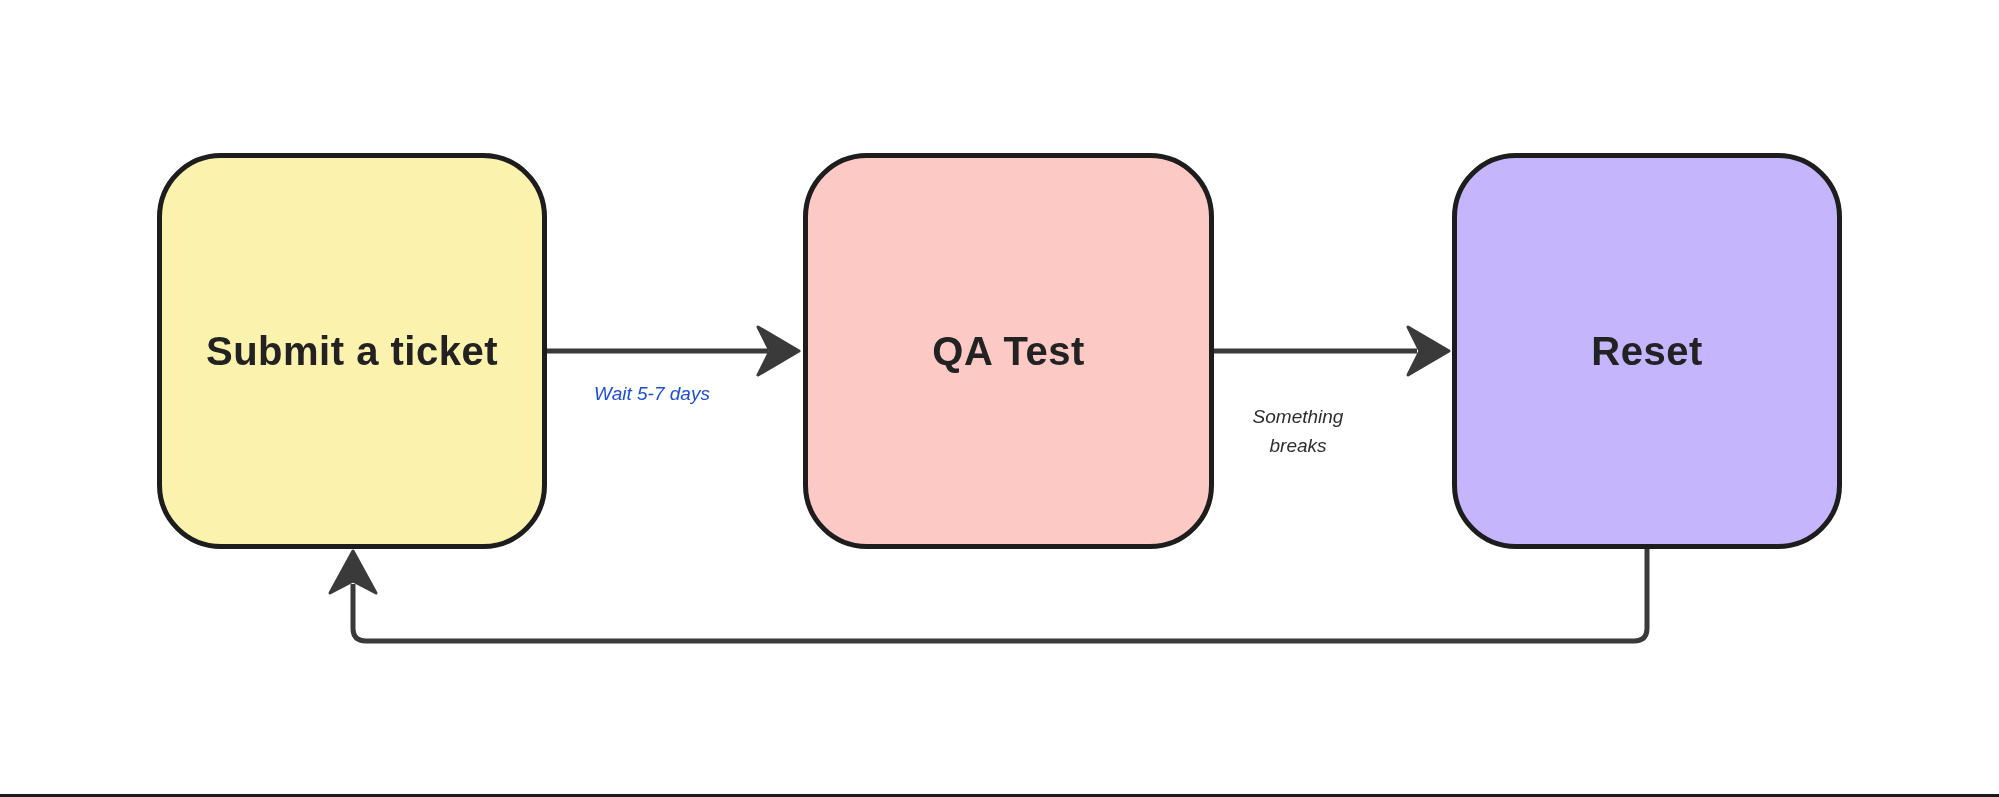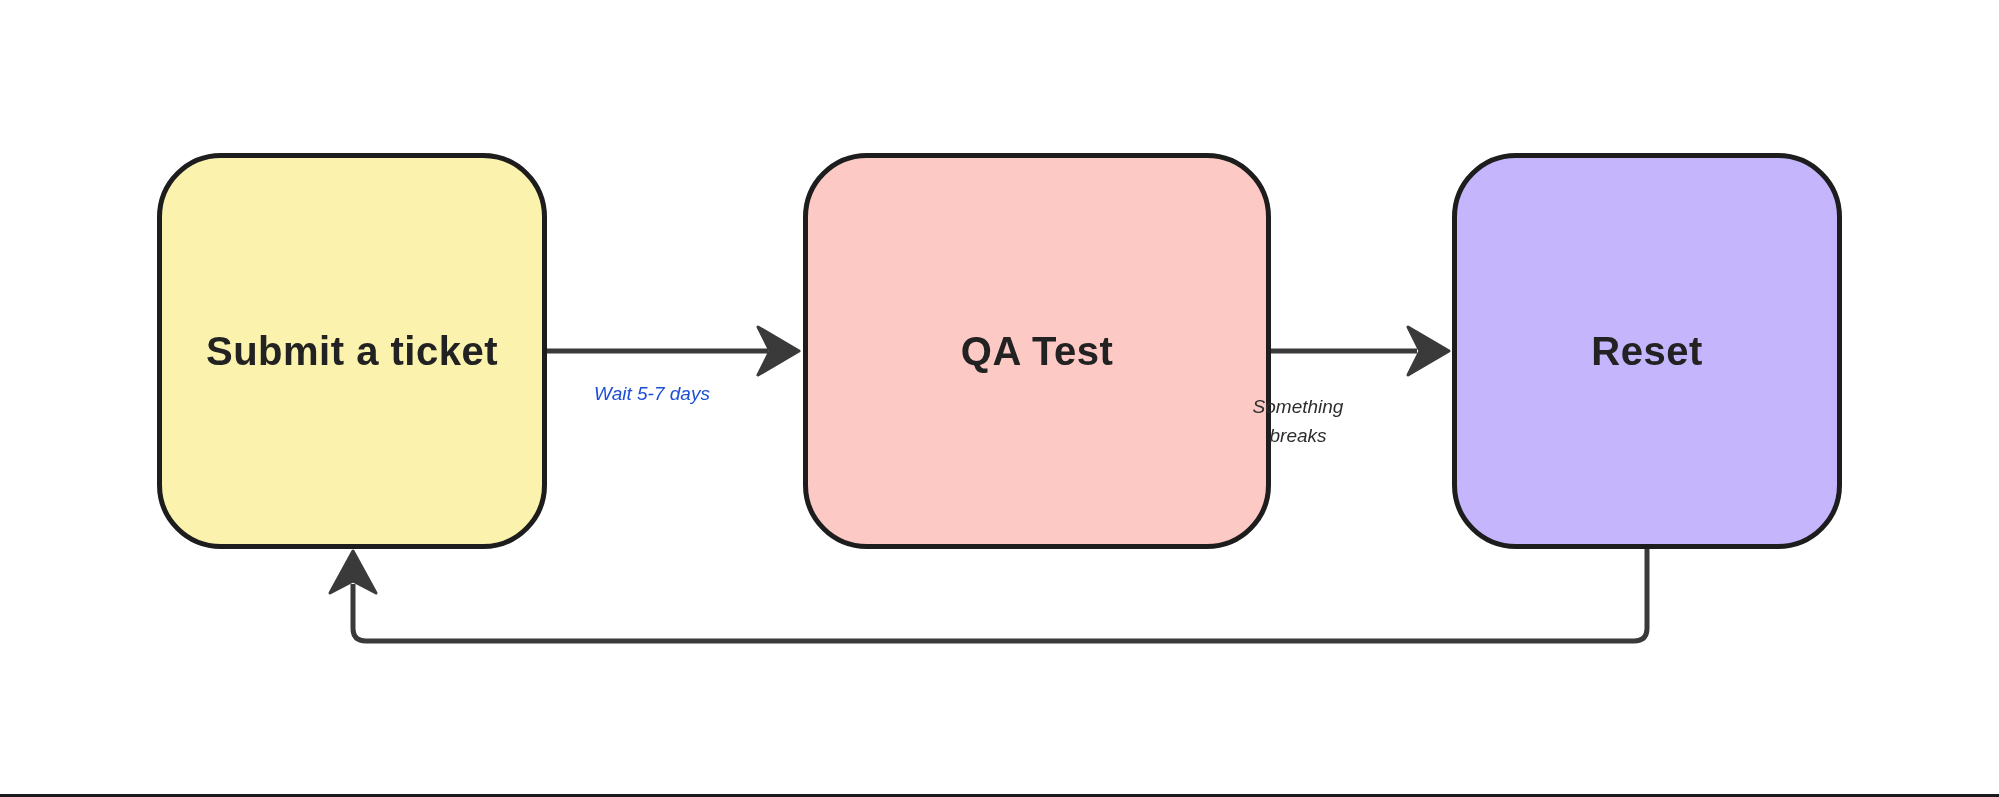--- a/index.html
+++ b/index.html
@@ -20,37 +20,37 @@
     width: 390px;
     height: 396px;
     box-sizing: border-box;
     border: 5px solid #1d1d1d;
     border-radius: 64px;
     display: flex;
     align-items: center;
     justify-content: center;
   }
   #node-submit { left: 157px; }
-  #node-qa     { left: 803px; width: 468px; }
+  #node-qa     { left: 803px; width: 411px; }
   #node-reset  { left: 1452px; }
   .node-label {
     font-size: 40px;
     font-weight: 700;
     letter-spacing: 0.5px;
     white-space: nowrap;
   }
   .edge-label {
     position: absolute;
     font-style: italic;
     font-size: 19px;
     line-height: 1.55;
     text-align: center;
   }
   #edge-label-0 { left: 552px;  top: 379px; width: 200px; }
-  #edge-label-1 { left: 1228px; top: 392px; width: 140px; }
+  #edge-label-1 { left: 1228px; top: 402px; width: 140px; }
   .bottom-rule {
     position: absolute;
     left: 0;
     top: 794px;
     width: 1999px;
     height: 3px;
   }
 </style>
 </head>
 <body>

